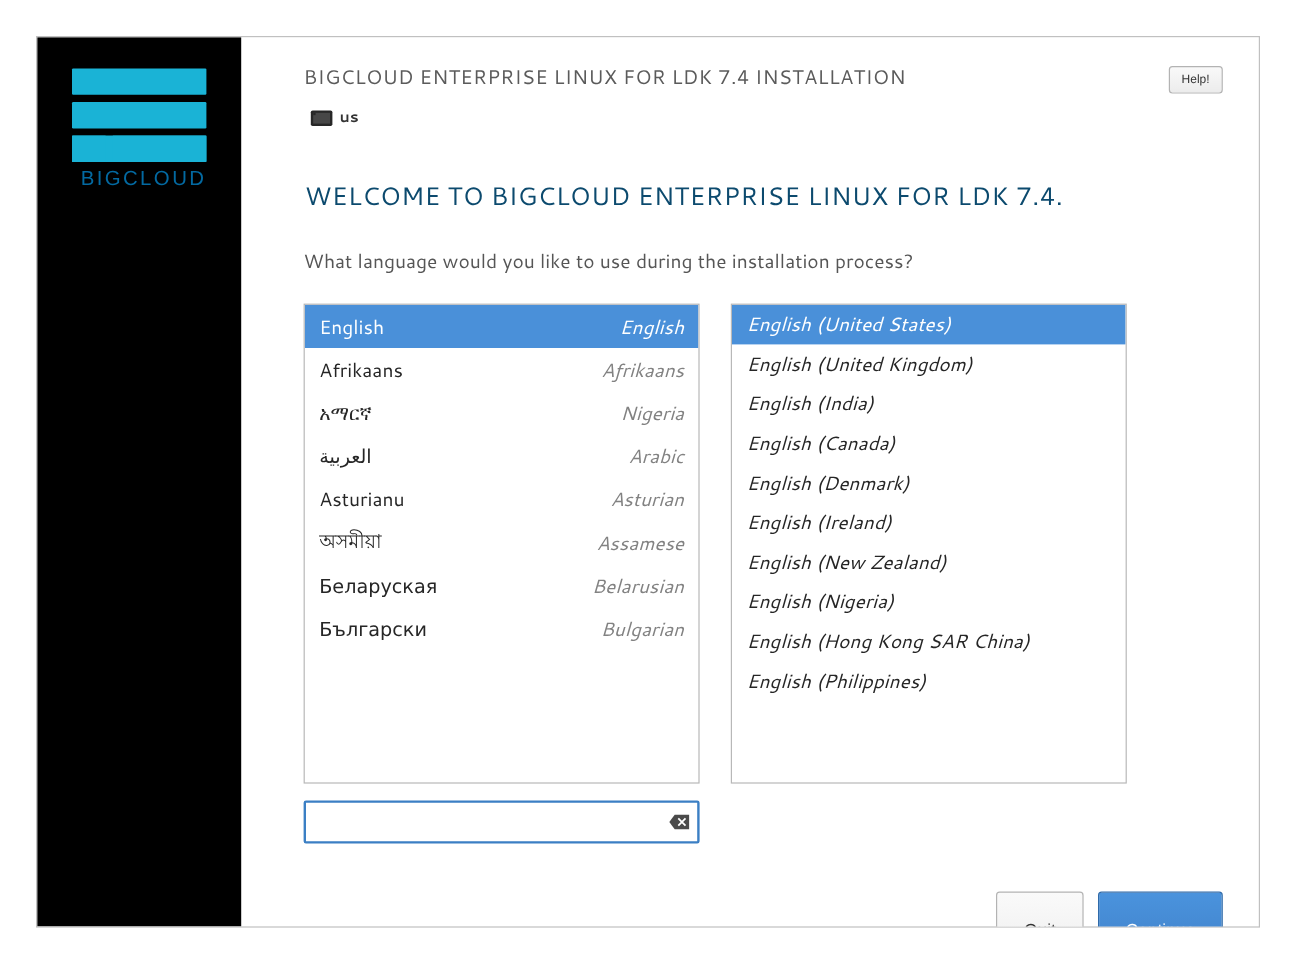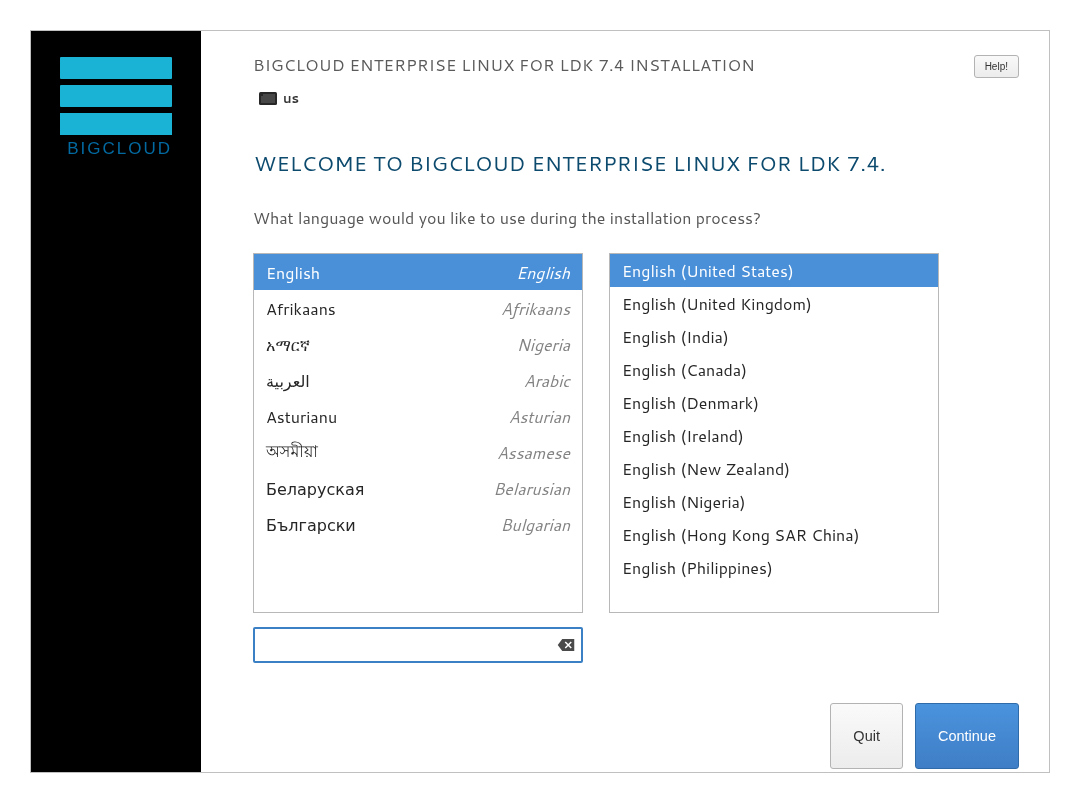--- a/index.html
+++ b/index.html
@@ -108,21 +108,21 @@
   }
   .subtitle {
     margin: 28px 0 24px 0;
     color: #565656;
     font-size: 16px;
   }
 
   .lists { display: flex; gap: 26px; }
   .list {
     border: 1px solid #b8b8b8;
-    height: 360px;
+    height: 400px;
     overflow: hidden;
     background: #fff;
   }
   .list.langs { width: 330px; }
   .list.locales { flex: 1; max-width: 330px; }
 
   .lang-row {
     display: flex;
     justify-content: space-between;
     align-items: center;
@@ -137,20 +137,21 @@
   .lang-row.selected .native,
   .lang-row.selected .eng { color: #fff; }
 
   .locale-row {
     padding: 5px 12px;
     font-size: 16px;
     cursor: pointer;
     height: 33px;
     display: flex; align-items: center;
     color: #262626;
+    font-style: italic;
   }
   .locale-row.selected { background: #4a90d9; color: #fff; }
 
   .search-wrap {
     margin-top: 14px;
     width: 330px;
     position: relative;
   }
   .search-input {
     width: 100%;

